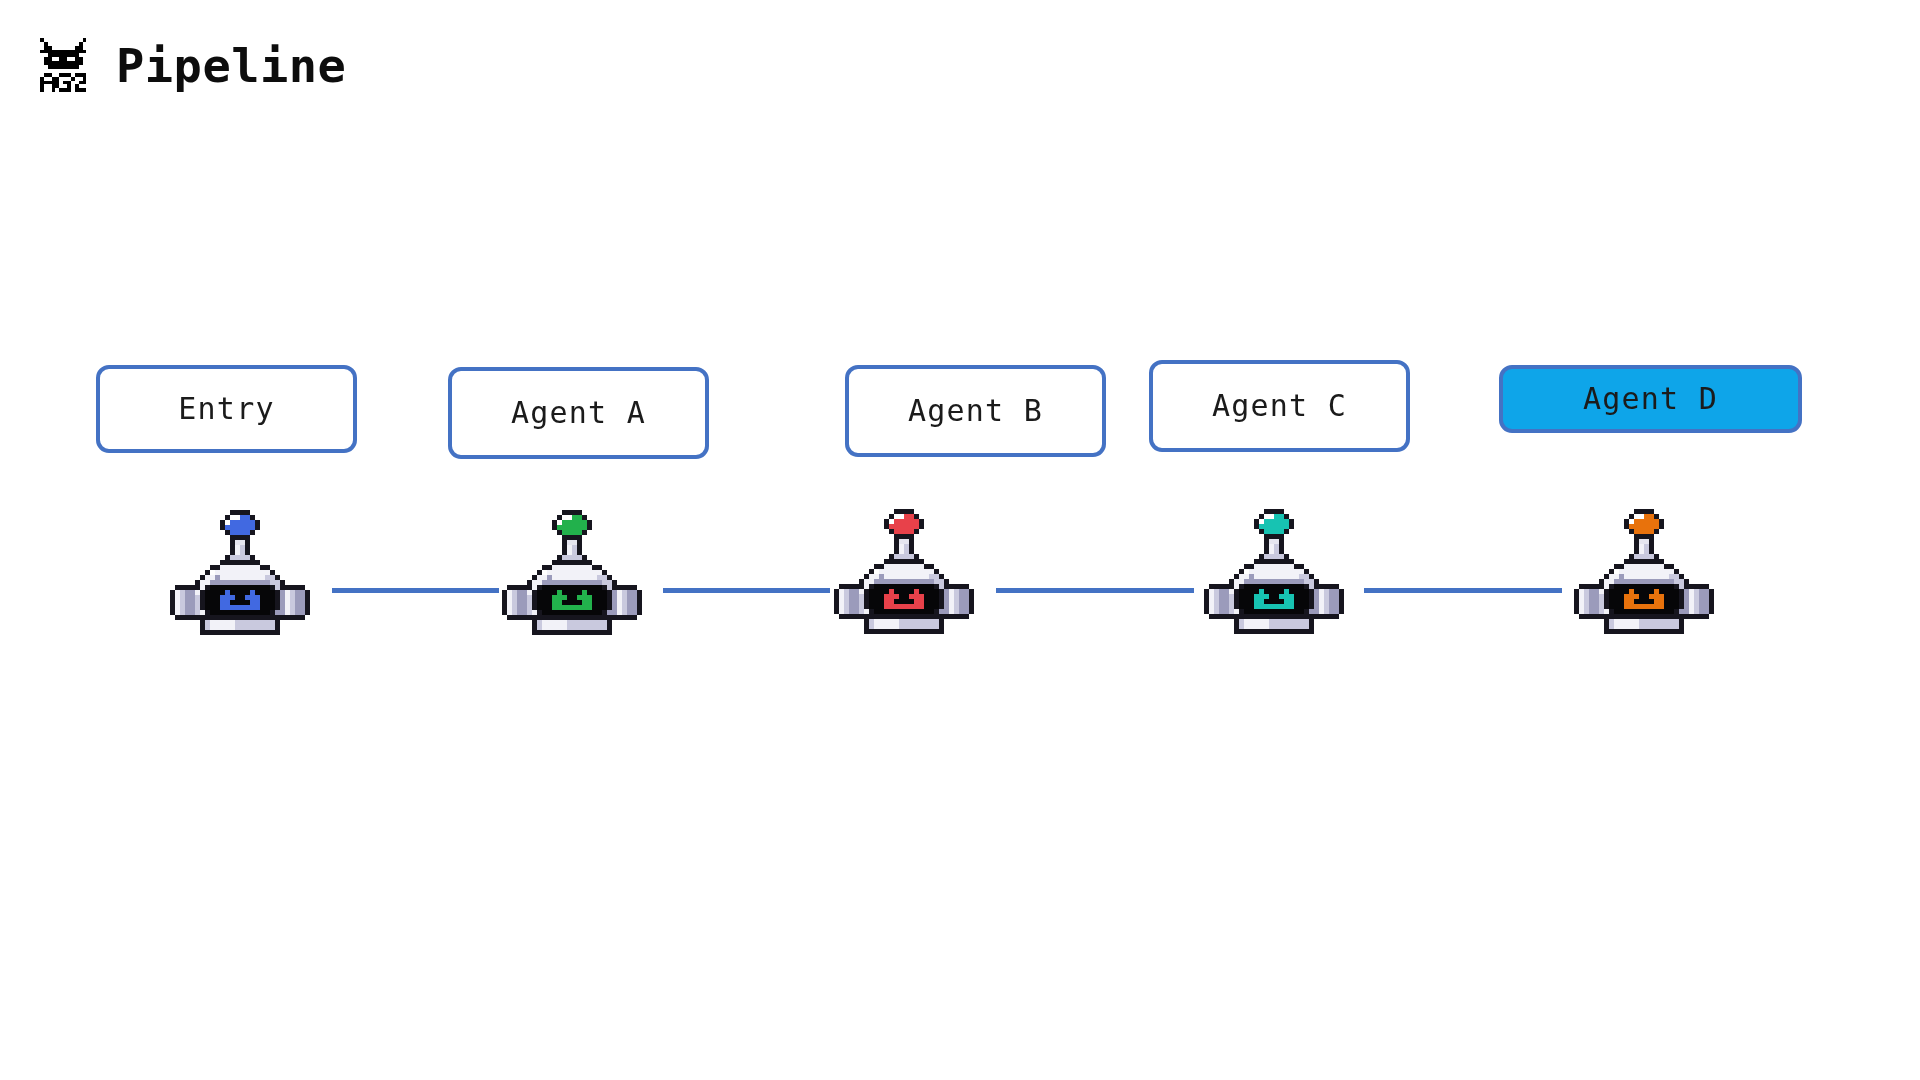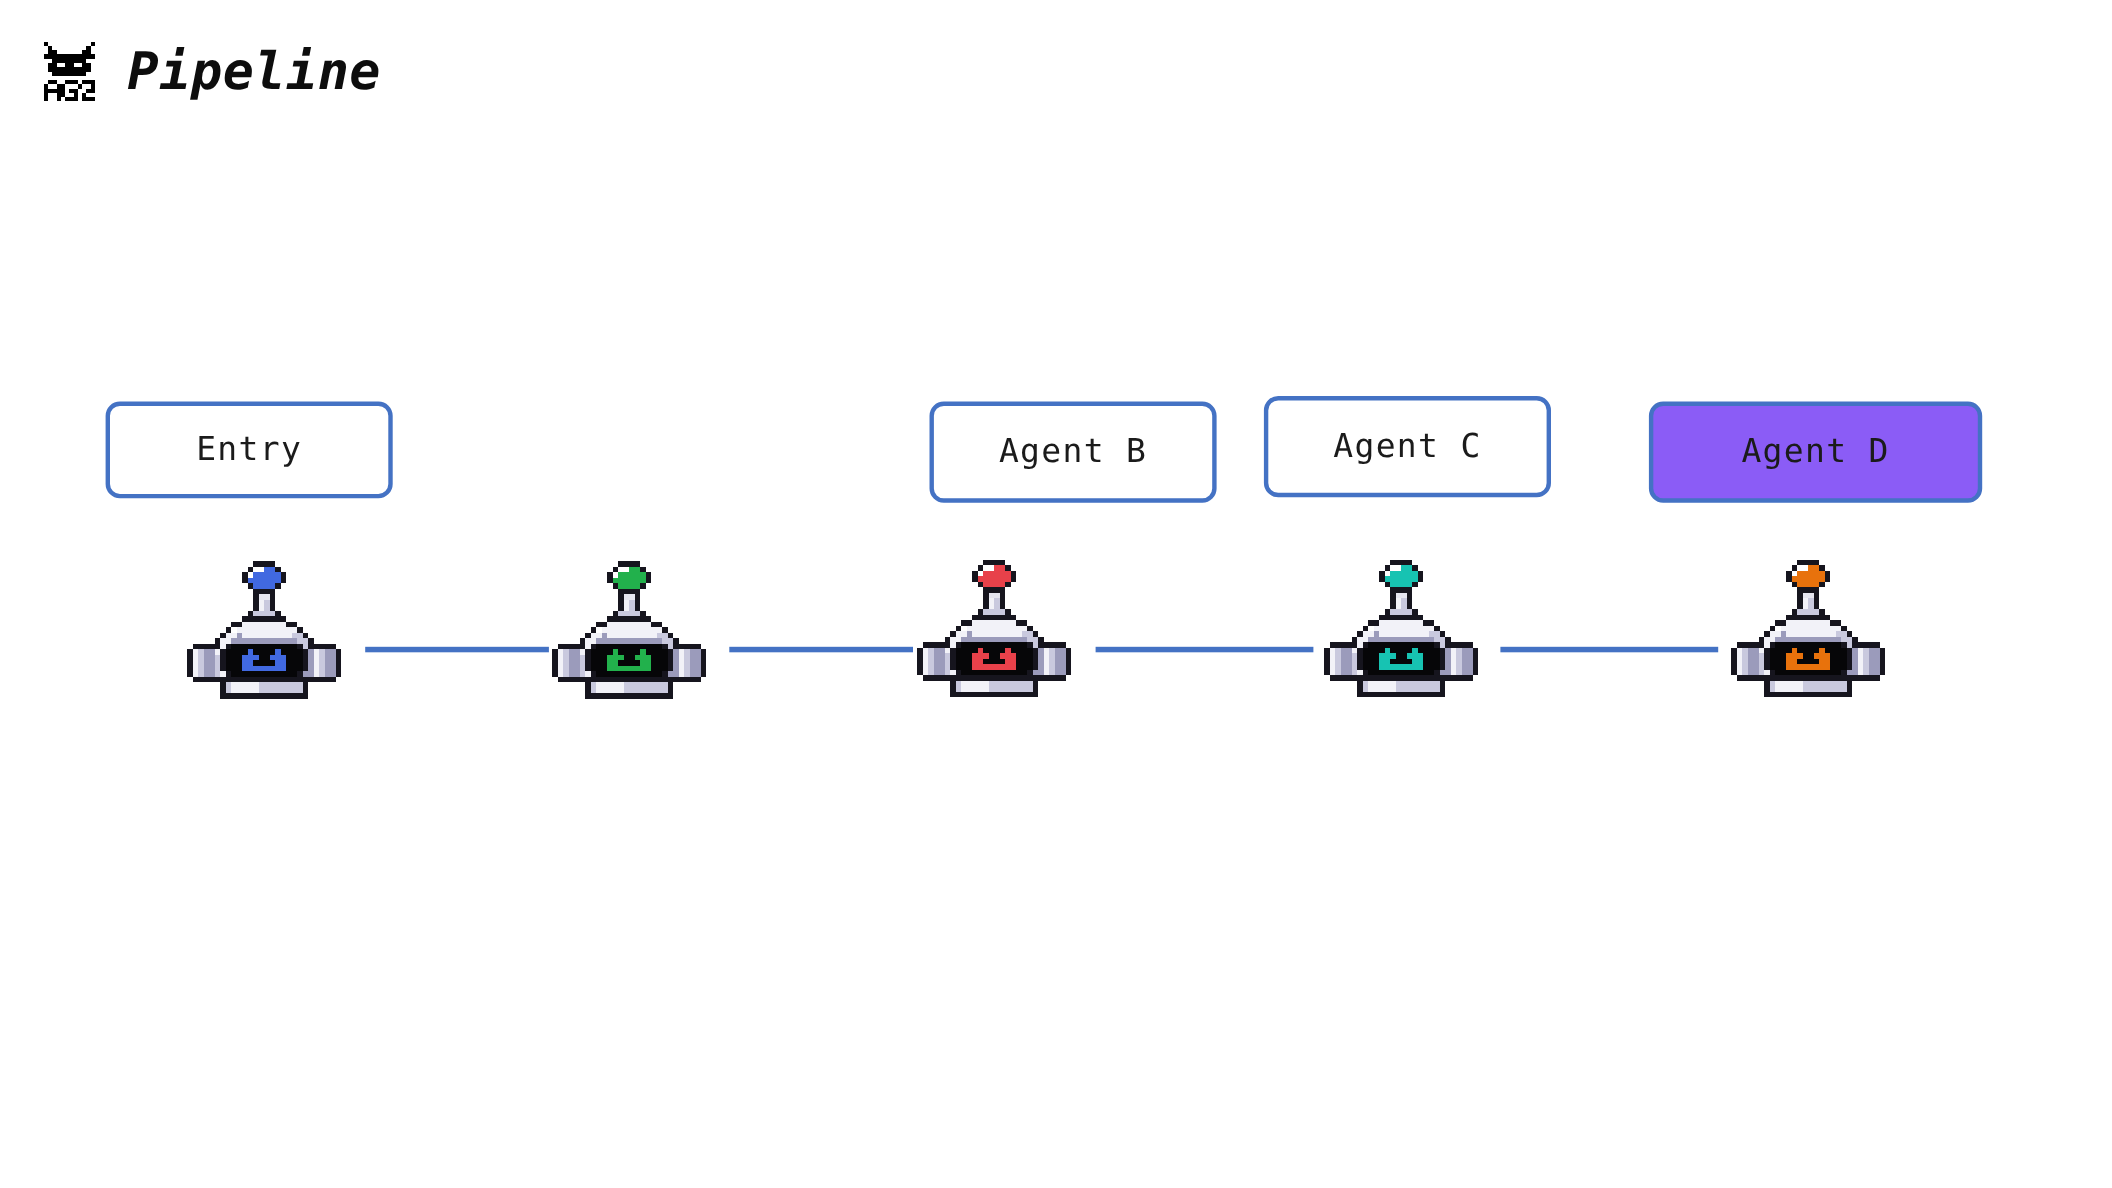--- a/index.html
+++ b/index.html
@@ -39,21 +39,20 @@
     image-rendering: pixelated;
   }
   .page-title {
     font-family: "DejaVu Sans Mono", monospace;
     font-size: 47px;
     font-weight: 700;
     color: #0d0d0d;
     letter-spacing: 0.5px;
     line-height: 1;
     white-space: pre;
-    font-style: italic;
   }
 
   
   .graph {
     position: absolute;
     left: 0;
     top: 0;
     width: 1920px;
     height: 1080px;
   }
@@ -252,20 +251,23 @@
           <rect x="3" y="17" width="1" height="5" fill="#f2f2f8"></rect>
           <rect x="5" y="17" width="2" height="5" fill="#9b9bbb"></rect>
           <rect x="25" y="16" width="4" height="1" fill="#16151e"></rect>
           <rect x="29" y="17" width="1" height="5" fill="#16151e"></rect>
           <rect x="25" y="22" width="4" height="1" fill="#16151e"></rect>
           <rect x="25" y="17" width="4" height="5" fill="#c9c9de"></rect>
           <rect x="25" y="17" width="1" height="5" fill="#f2f2f8"></rect>
           <rect x="27" y="17" width="2" height="5" fill="#9b9bbb"></rect>
           <rect x="9" y="25" width="14" height="1" fill="#16151e"></rect>
         </svg></div>
+      <div class="node-box" style="left: 448px; top: 367px; width: 261px; height: 92px; --edge: #4472c4; background: rgb(255, 255, 255);">
+        <span class="node-label" style="color: rgb(27, 27, 27);">Agent A</span>
+      </div>
       <div class="avatar" style="left: 492px; top: 505px; width: 160px; height: 160px;"><svg viewBox="0 0 32 32" shape-rendering="crispEdges" width="100%" height="100%">
           <rect x="14" y="1" width="4" height="1" fill="#16151e"></rect>
           <rect x="13" y="2" width="1" height="1" fill="#16151e"></rect>
           <rect x="18" y="2" width="1" height="1" fill="#16151e"></rect>
           <rect x="12" y="3" width="1" height="2" fill="#16151e"></rect>
           <rect x="19" y="3" width="1" height="2" fill="#16151e"></rect>
           <rect x="13" y="5" width="1" height="1" fill="#16151e"></rect>
           <rect x="18" y="5" width="1" height="1" fill="#16151e"></rect>
           <rect x="14" y="6" width="4" height="1" fill="#16151e"></rect>
           <rect x="14" y="2" width="4" height="1" fill="#22b14c"></rect>
@@ -534,21 +536,21 @@
           <rect x="3" y="17" width="1" height="5" fill="#f2f2f8"></rect>
           <rect x="5" y="17" width="2" height="5" fill="#9b9bbb"></rect>
           <rect x="25" y="16" width="4" height="1" fill="#16151e"></rect>
           <rect x="29" y="17" width="1" height="5" fill="#16151e"></rect>
           <rect x="25" y="22" width="4" height="1" fill="#16151e"></rect>
           <rect x="25" y="17" width="4" height="5" fill="#c9c9de"></rect>
           <rect x="25" y="17" width="1" height="5" fill="#f2f2f8"></rect>
           <rect x="27" y="17" width="2" height="5" fill="#9b9bbb"></rect>
           <rect x="9" y="25" width="14" height="1" fill="#16151e"></rect>
         </svg></div>
-      <div class="node-box" style="left: 1499px; top: 365px; width: 303px; height: 92px; --edge: #4472c4; background: #8b5cf6;">
+      <div class="node-box" style="left: 1499px; top: 365px; width: 303px; height: 68px; --edge: #4472c4; background: #0ea5e9;">
         <span class="node-label" style="color: rgb(27, 27, 27);">Agent D</span>
       </div>
       <div class="avatar" style="left: 1564px; top: 504px; width: 160px; height: 160px;"><svg viewBox="0 0 32 32" shape-rendering="crispEdges" width="100%" height="100%">
           <rect x="14" y="1" width="4" height="1" fill="#16151e"></rect>
           <rect x="13" y="2" width="1" height="1" fill="#16151e"></rect>
           <rect x="18" y="2" width="1" height="1" fill="#16151e"></rect>
           <rect x="12" y="3" width="1" height="2" fill="#16151e"></rect>
           <rect x="19" y="3" width="1" height="2" fill="#16151e"></rect>
           <rect x="13" y="5" width="1" height="1" fill="#16151e"></rect>
           <rect x="18" y="5" width="1" height="1" fill="#16151e"></rect>

